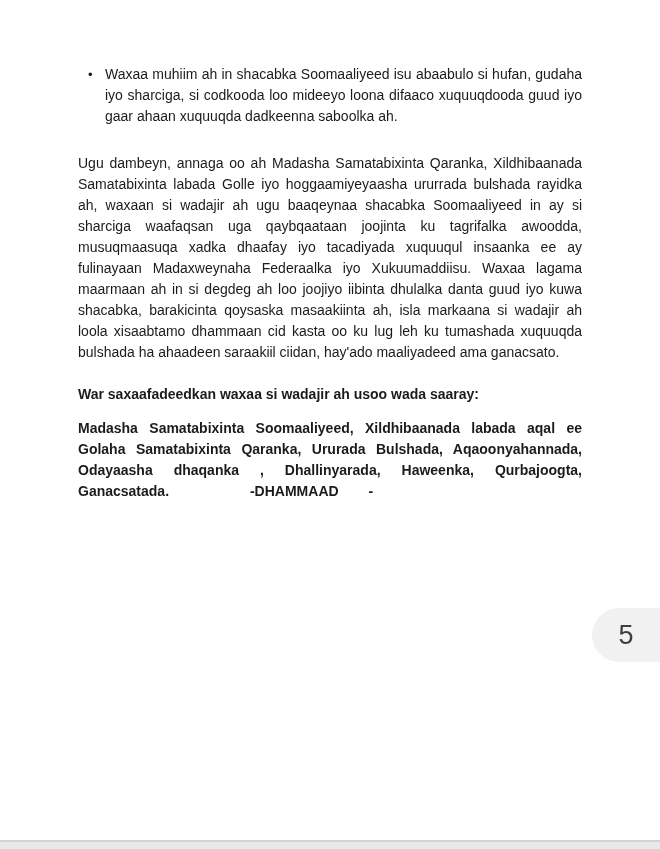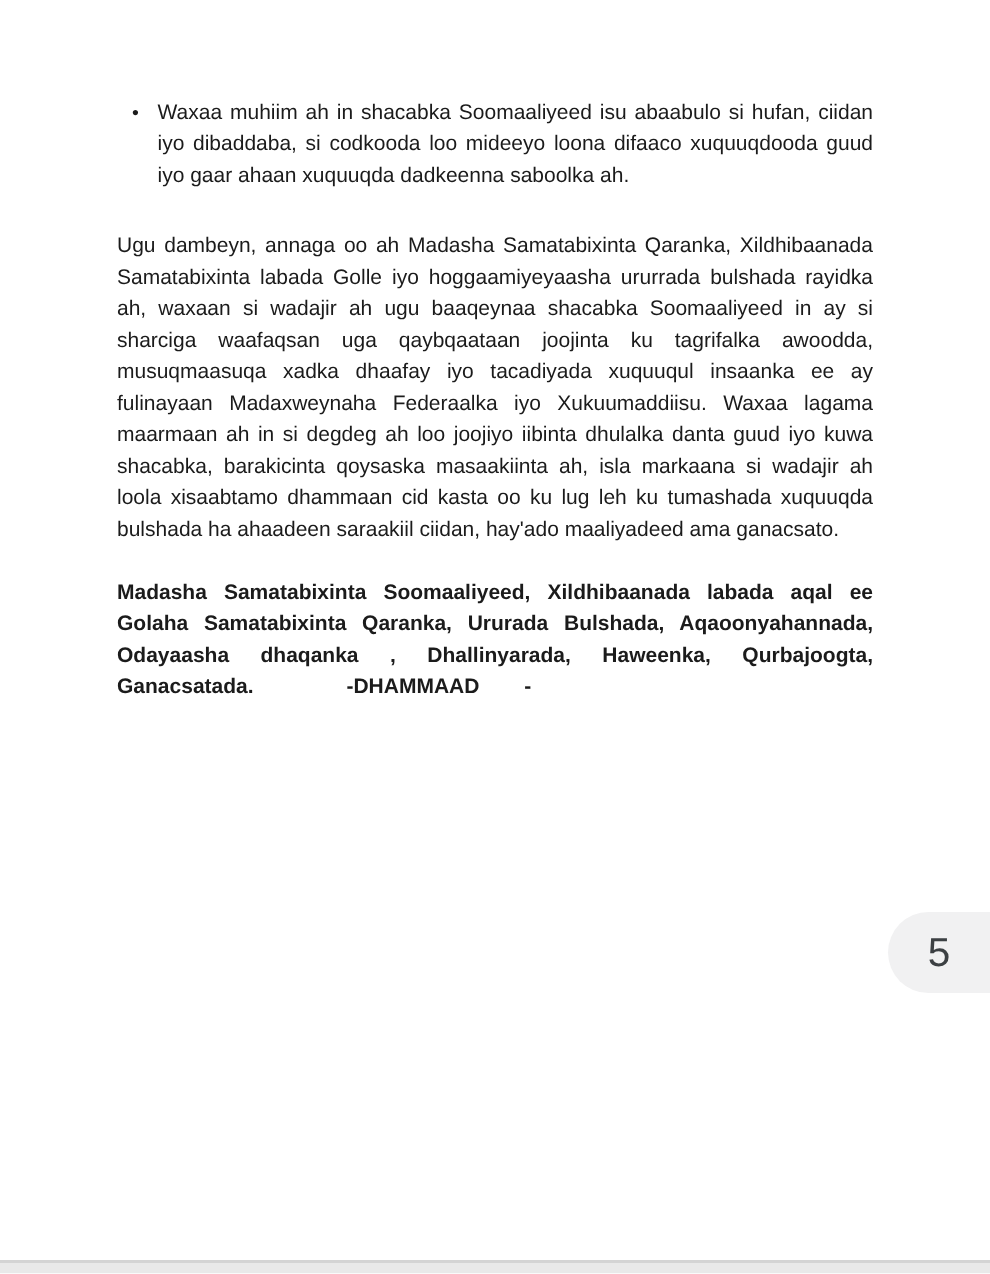--- a/index.html
+++ b/index.html
@@ -49,21 +49,21 @@
   .issued-heading {
     font-weight: bold;
     margin: 0 0 13px 0;
     text-align: left;
   }
   .signatories-paragraph {
     font-weight: bold;
     margin: 0;
   }
   .end-marker {
-    margin-left: 58px;
+    margin-left: 77px;
     white-space: nowrap;
   }
   .end-marker-dash {
     margin-left: 26px;
   }
   .page-badge {
     position: absolute;
     right: 0;
     top: 608px;
     width: 68px;
@@ -85,25 +85,26 @@
   }
 </style>
 </head>
 <body>
 
 <div class="doc-page">
   <div class="content">
 
     <div class="bullet-item">
       <span class="bullet-glyph">•</span>
-      <span class="bullet-text">Waxaa muhiim ah in shacabka Soomaaliyeed isu abaabulo si hufan, ciidan iyo dibaddaba, si codkooda loo mideeyo loona difaaco xuquuqdooda guud iyo gaar ahaan xuquuqda dadkeenna saboolka ah.</span>
+      <span class="bullet-text">Waxaa muhiim ah in shacabka Soomaaliyeed isu abaabulo si hufan, gudaha iyo sharciga, si codkooda loo mideeyo loona difaaco xuquuqdooda guud iyo gaar ahaan xuquuqda dadkeenna saboolka ah.</span>
     </div>
 
     <p class="closing-paragraph">Ugu dambeyn, annaga oo ah Madasha Samatabixinta Qaranka, Xildhibaanada Samatabixinta labada Golle iyo hoggaamiyeyaasha ururrada bulshada rayidka ah, waxaan si wadajir ah ugu baaqeynaa shacabka Soomaaliyeed in ay si sharciga waafaqsan uga qaybqaataan joojinta ku tagrifalka awoodda, musuqmaasuqa xadka dhaafay iyo tacadiyada xuquuqul insaanka ee ay fulinayaan Madaxweynaha Federaalka iyo Xukuumaddiisu. Waxaa lagama maarmaan ah in si degdeg ah loo joojiyo iibinta dhulalka danta guud iyo kuwa shacabka, barakicinta qoysaska masaakiinta ah, isla markaana si wadajir ah loola xisaabtamo dhammaan cid kasta oo ku lug leh ku tumashada xuquuqda bulshada ha ahaadeen saraakiil ciidan, hay'ado maaliyadeed ama ganacsato.</p>
 
+    <p class="issued-heading">War saxaafadeedkan waxaa si wadajir ah usoo wada saaray:</p>
 
     <p class="signatories-paragraph">
       <span>Madasha Samatabixinta Soomaaliyeed, Xildhibaanada labada aqal ee Golaha Samatabixinta Qaranka, Ururada Bulshada, Aqaoonyahannada, Odayaasha dhaqanka , Dhallinyarada, Haweenka, Qurbajoogta, Ganacsatada.</span>
       <span class="end-marker">-DHAMMAAD</span>
       <span class="end-marker-dash">-</span>
     </p>
 
   </div>
 
   <div class="page-badge">

